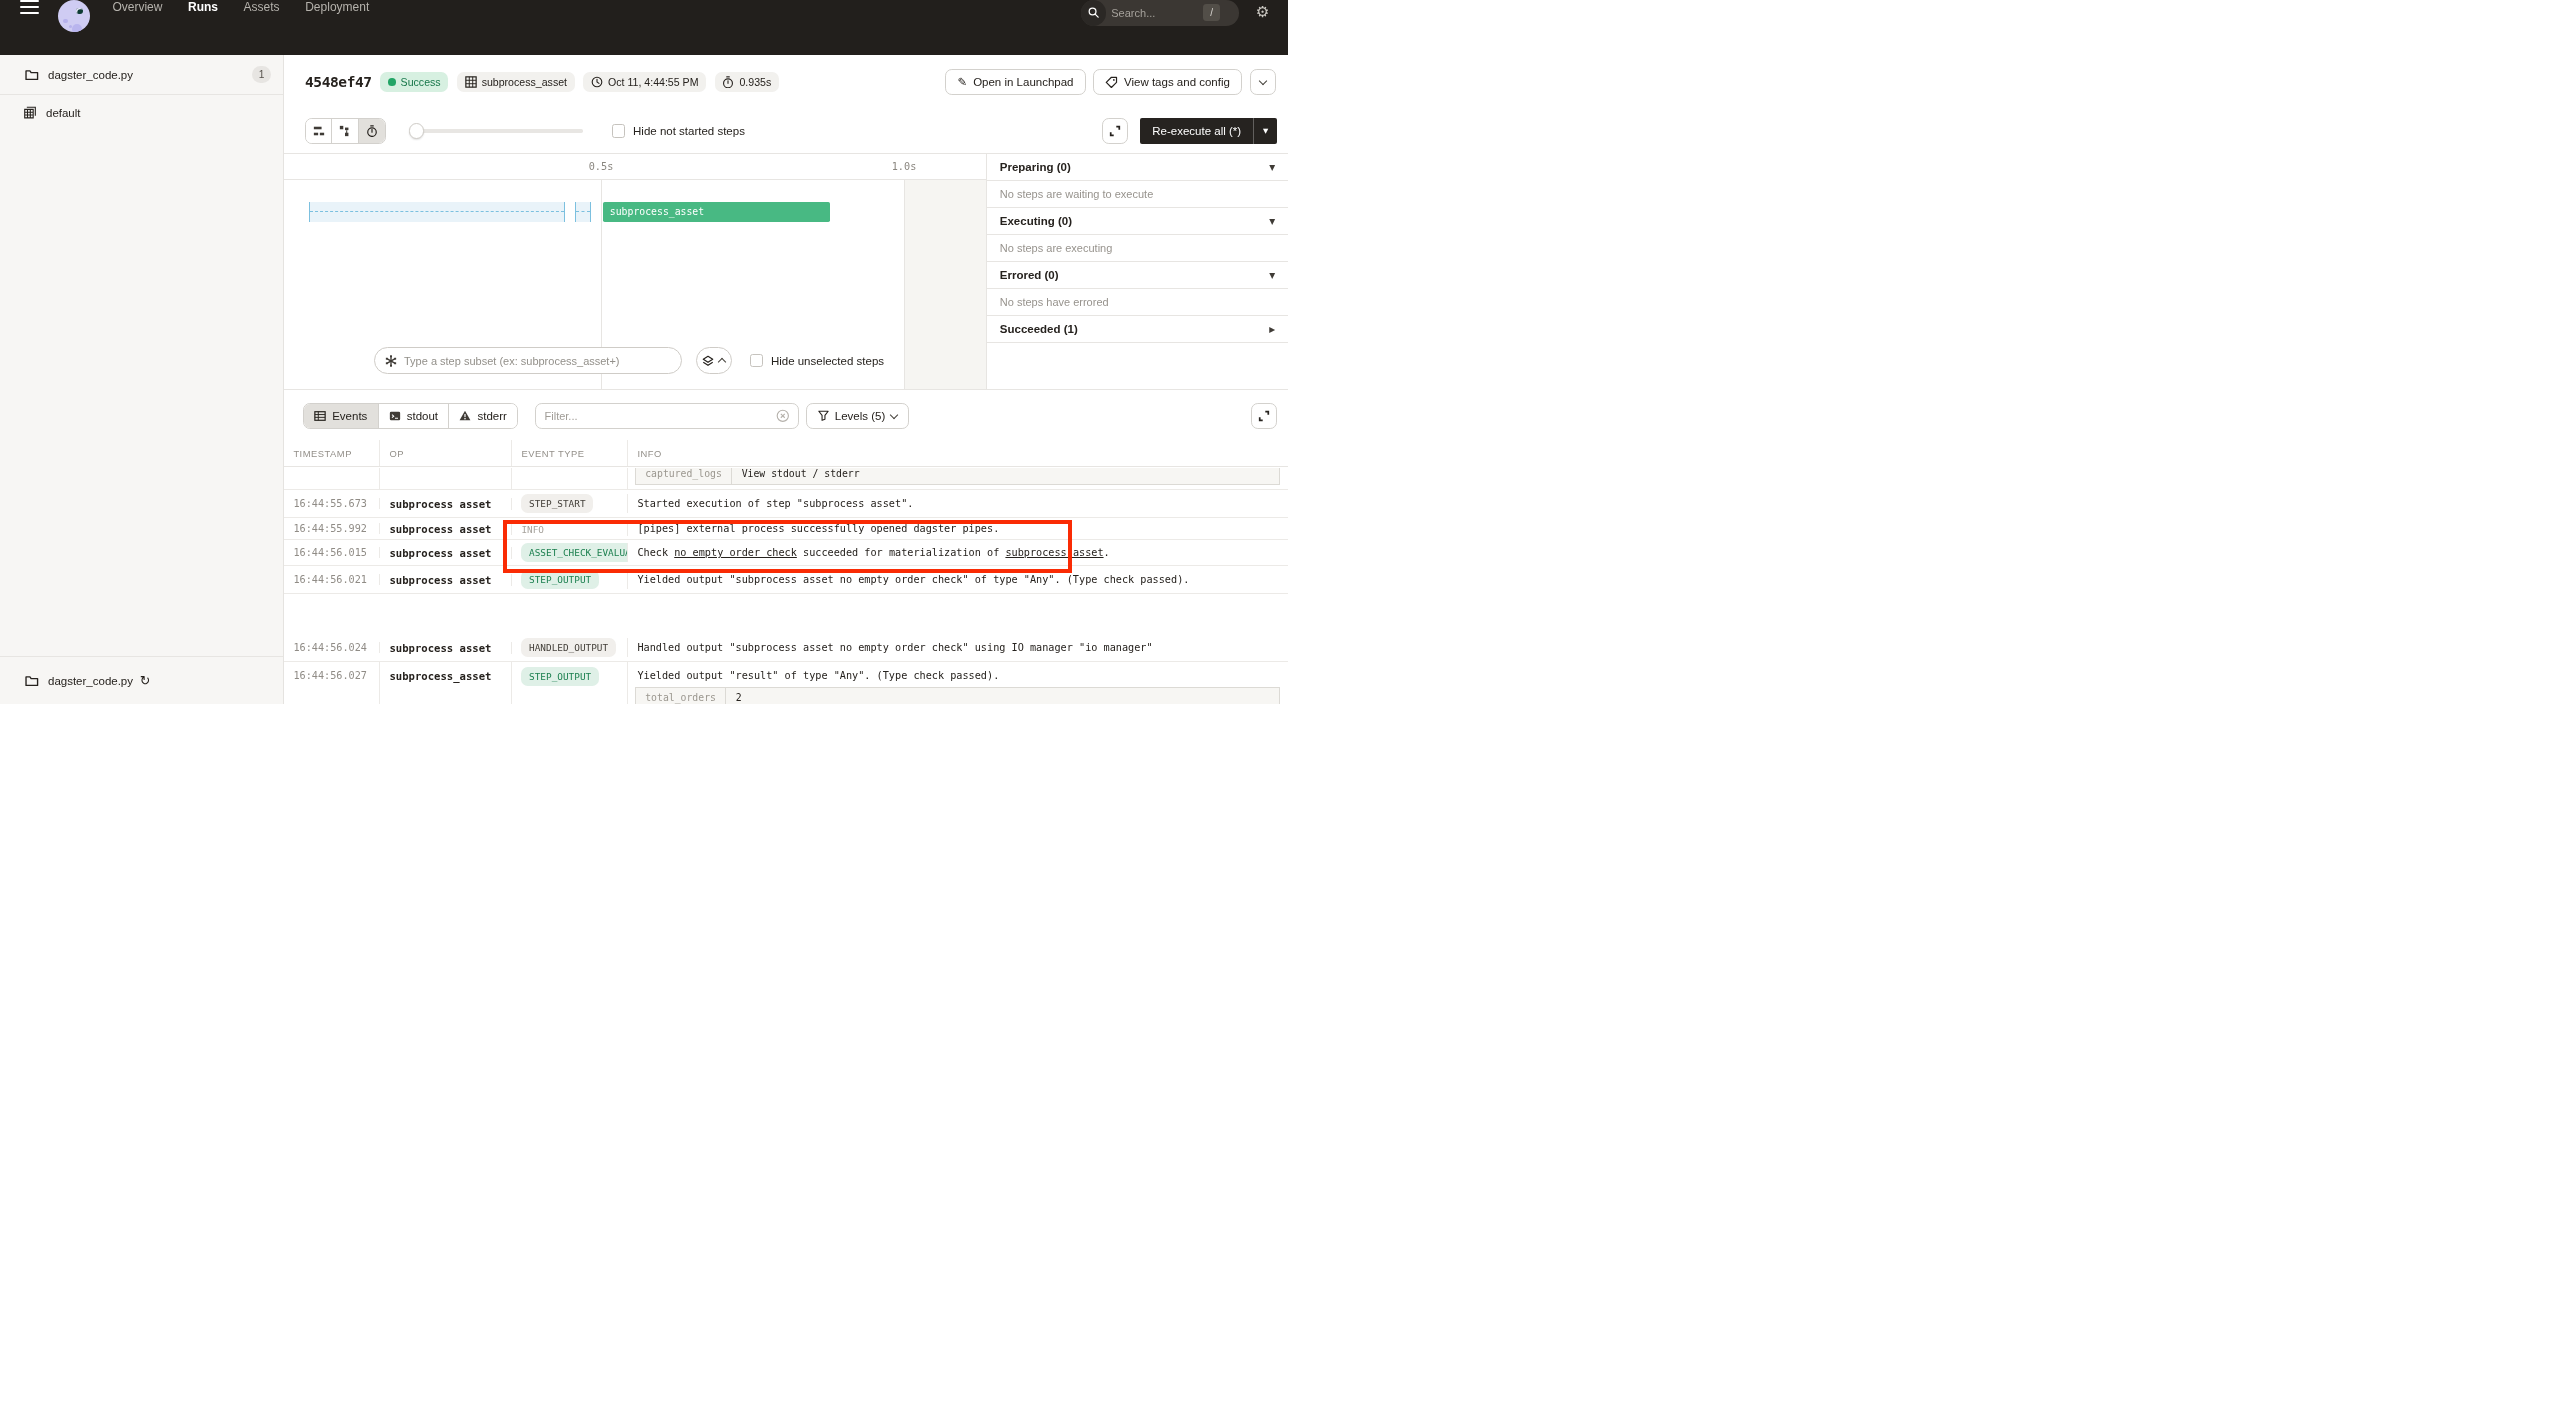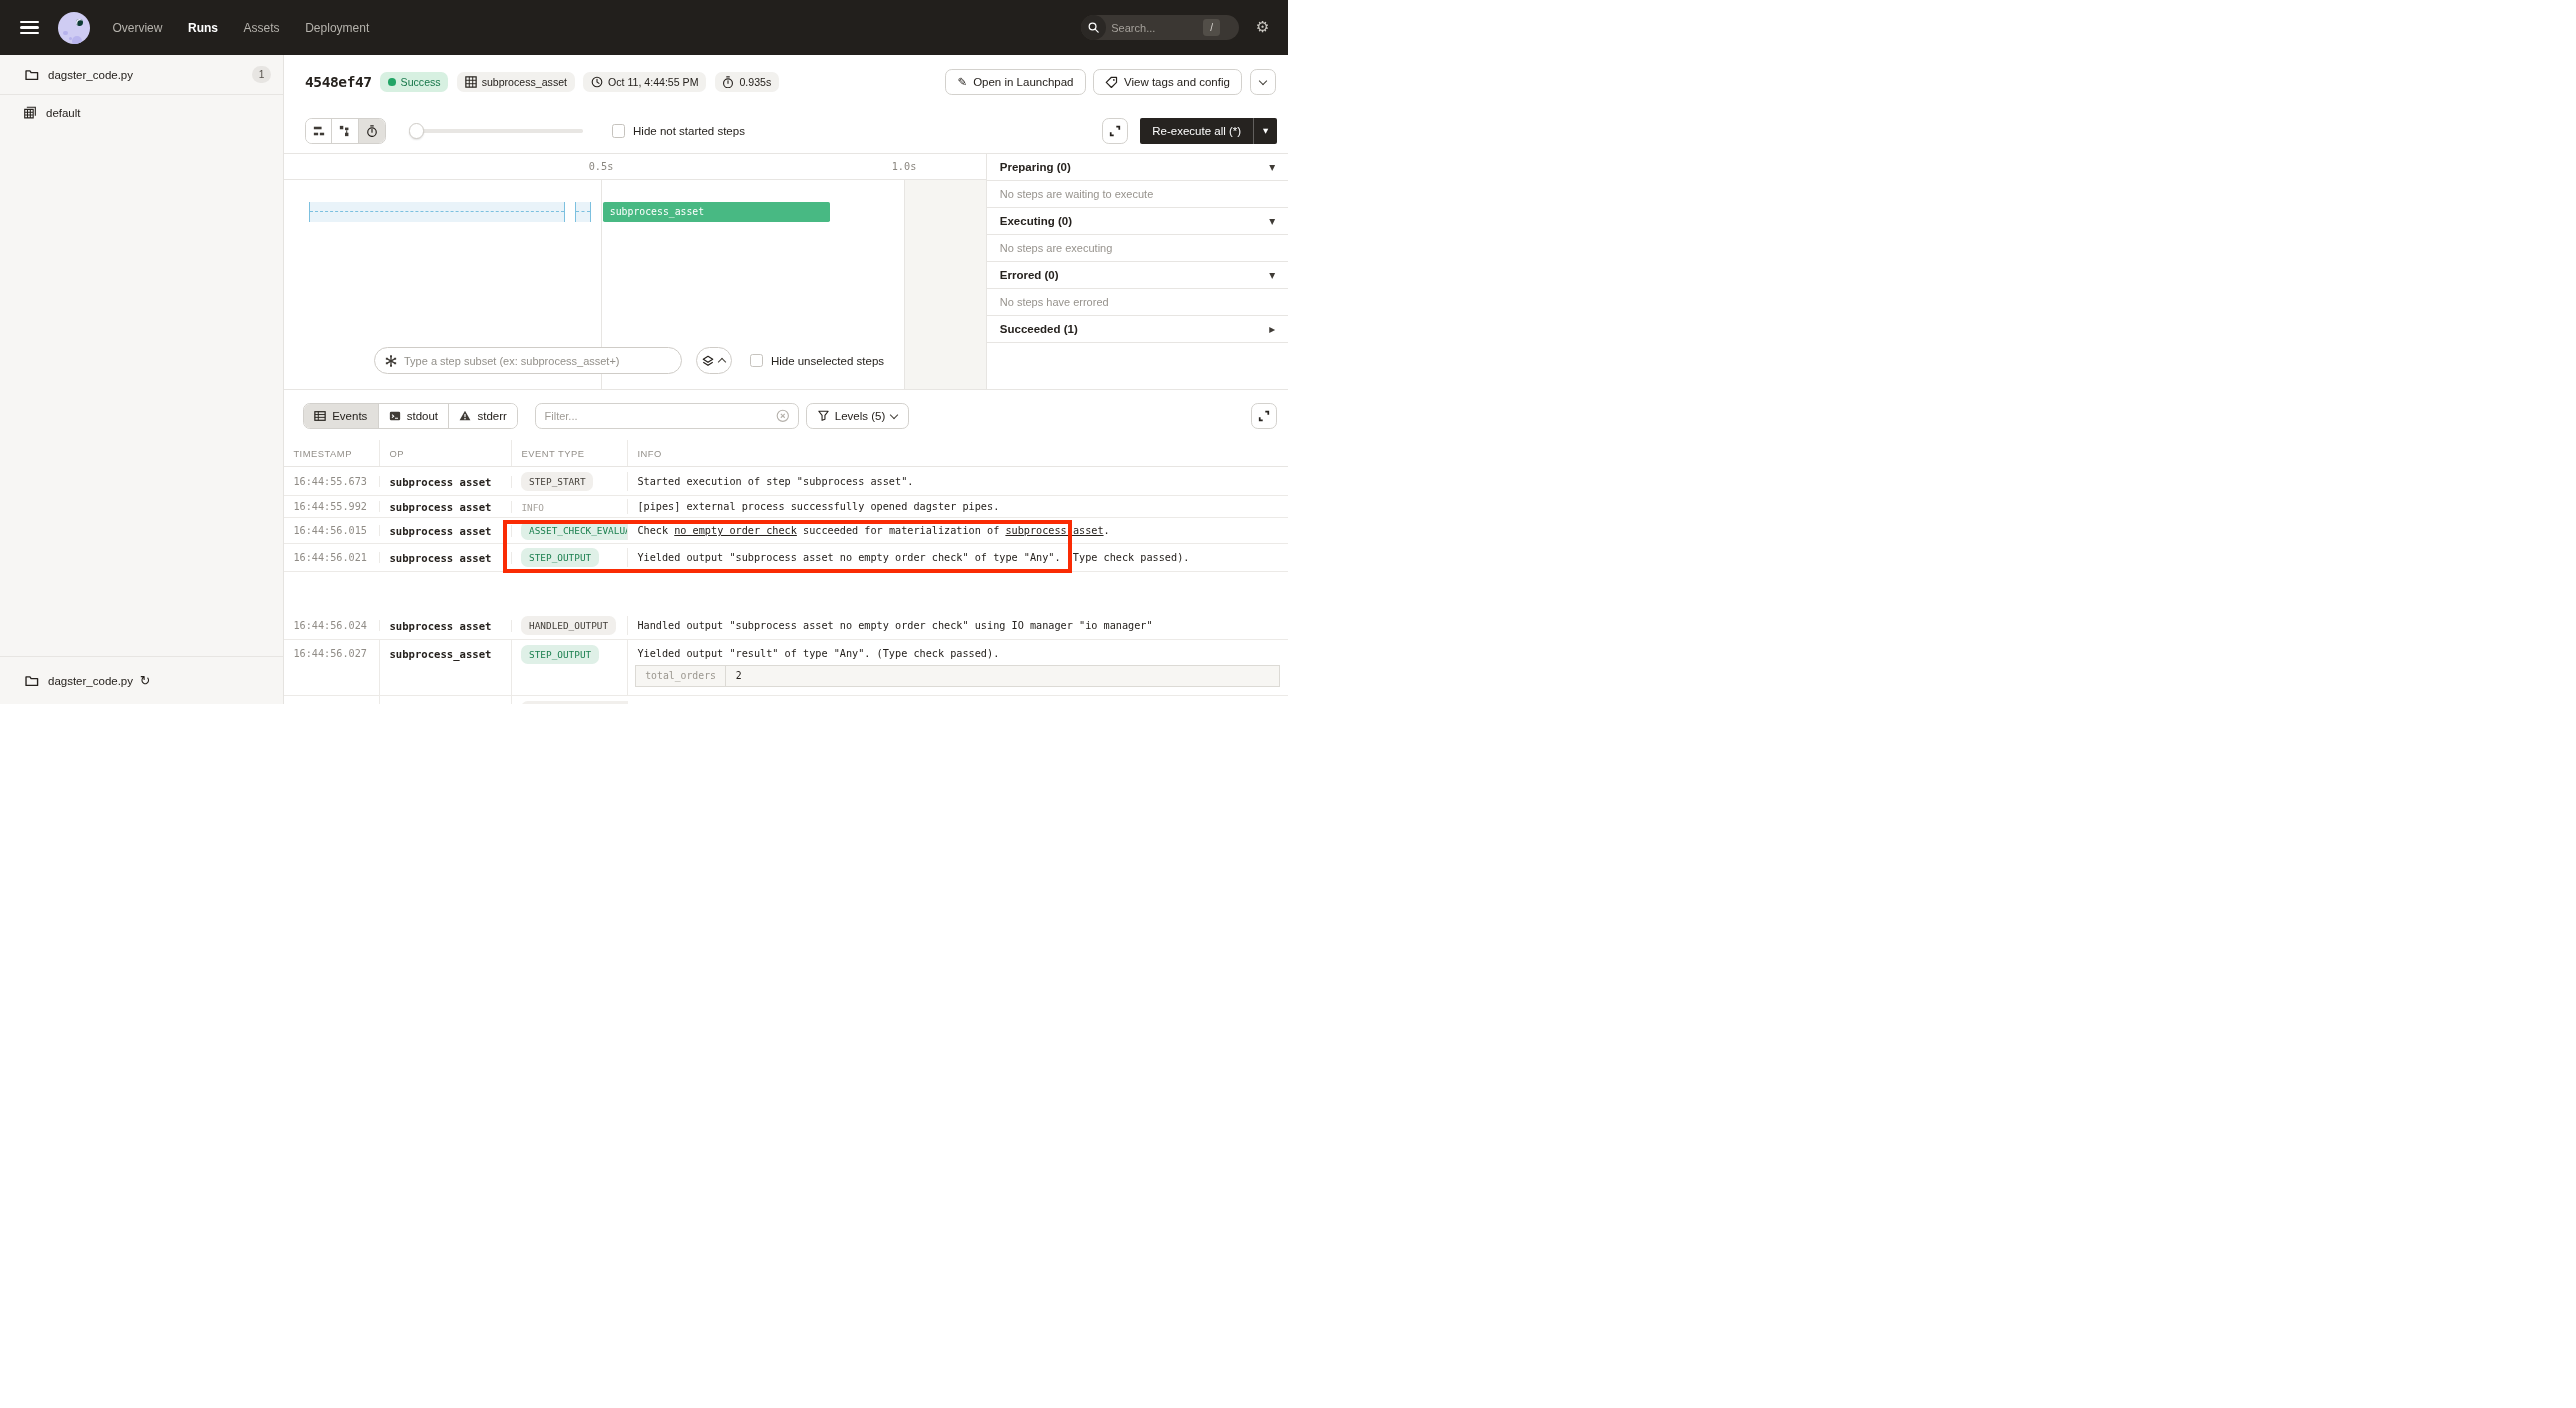--- a/index.html
+++ b/index.html
@@ -3,21 +3,21 @@
 <meta charset="utf-8">
 <style>
   * { margin:0; padding:0; box-sizing:border-box; }
   html,body { width:1288px; height:704px; overflow:hidden; background:#fff;
     font-family:"Liberation Sans", sans-serif; color:#26221e; }
   .app { position:relative; width:1288px; height:704px; }
   .sym { font-family:"DejaVu Sans", sans-serif; }
 
   
   .navbar { position:absolute; top:0; left:0; right:0; height:55px; background:#221f1c;
-    display:flex; align-items:center; padding:0 13.6px; z-index:20; }
+    display:flex; align-items:flex-start; padding:0 13.6px; z-index:20; }
   .hamburger { width:19px; height:13.6px; display:flex; flex-direction:column; justify-content:space-between; cursor:pointer; margin-left:6.8px; }
   .hamburger div { height:2.1px; background:#fff; border-radius:1.7px; }
   .logo { width:32px; height:32px; border-radius:50%; background:#cfccf3; margin-left:19px; position:relative; overflow:hidden; flex:none; }
   .logo .eye { position:absolute; left:18px; top:7.7px; width:6.8px; height:6.8px; border-radius:50%; background:#0d3b34; box-shadow:inset 1.3px 1.3px 0 #e8e6fb; }
   .logo .dot1 { position:absolute; left:5.1px; top:19px; width:4.3px; height:4.3px; border-radius:50%; background:#b6b2ec; }
   .logo .dot2 { position:absolute; left:10.2px; top:25px; width:3.4px; height:3.4px; border-radius:50%; background:#b6b2ec; }
   .logo .tent { position:absolute; left:13.6px; top:24px; width:10.2px; height:10.2px; border-radius:50%; background:#b9b5ee; }
   .nav-items { display:flex; gap:25.6px; margin-left:22px; }
   .nav-item { font-size:12px; color:#b5b2ac; cursor:pointer; }
   .nav-item.active { color:#ffffff; font-weight:bold; }
@@ -421,20 +421,31 @@
 
     <div class="log-header">
       <div>TIMESTAMP</div>
       <div>OP</div>
       <div>EVENT TYPE</div>
       <div>INFO</div>
     </div>
 
     <div class="log-rows">
 
+      <div class="log-row" style="height:22px;">
+        <div></div>
+          <div></div>
+          <div></div>
+        <div style="padding-left:0;">
+          <div class="meta-table" style="margin-top:-5.1px;">
+            <span class="mk">captured_logs</span>
+            <span class="mv">View stdout / stderr</span>
+          </div>
+        </div>
+      </div>
 
       <div class="log-row" style="height:28px; align-items:center;">
         <div class="c-ts">16:44:55.673</div>
         <div class="c-op">subprocess_asset</div>
         <div><span class="pill gray">STEP_START</span></div>
         <div class="c-info">Started execution of step "subprocess_asset".</div>
       </div>
 
       <div class="log-row" style="height:22px; align-items:center;">
         <div class="c-ts">16:44:55.992</div>

